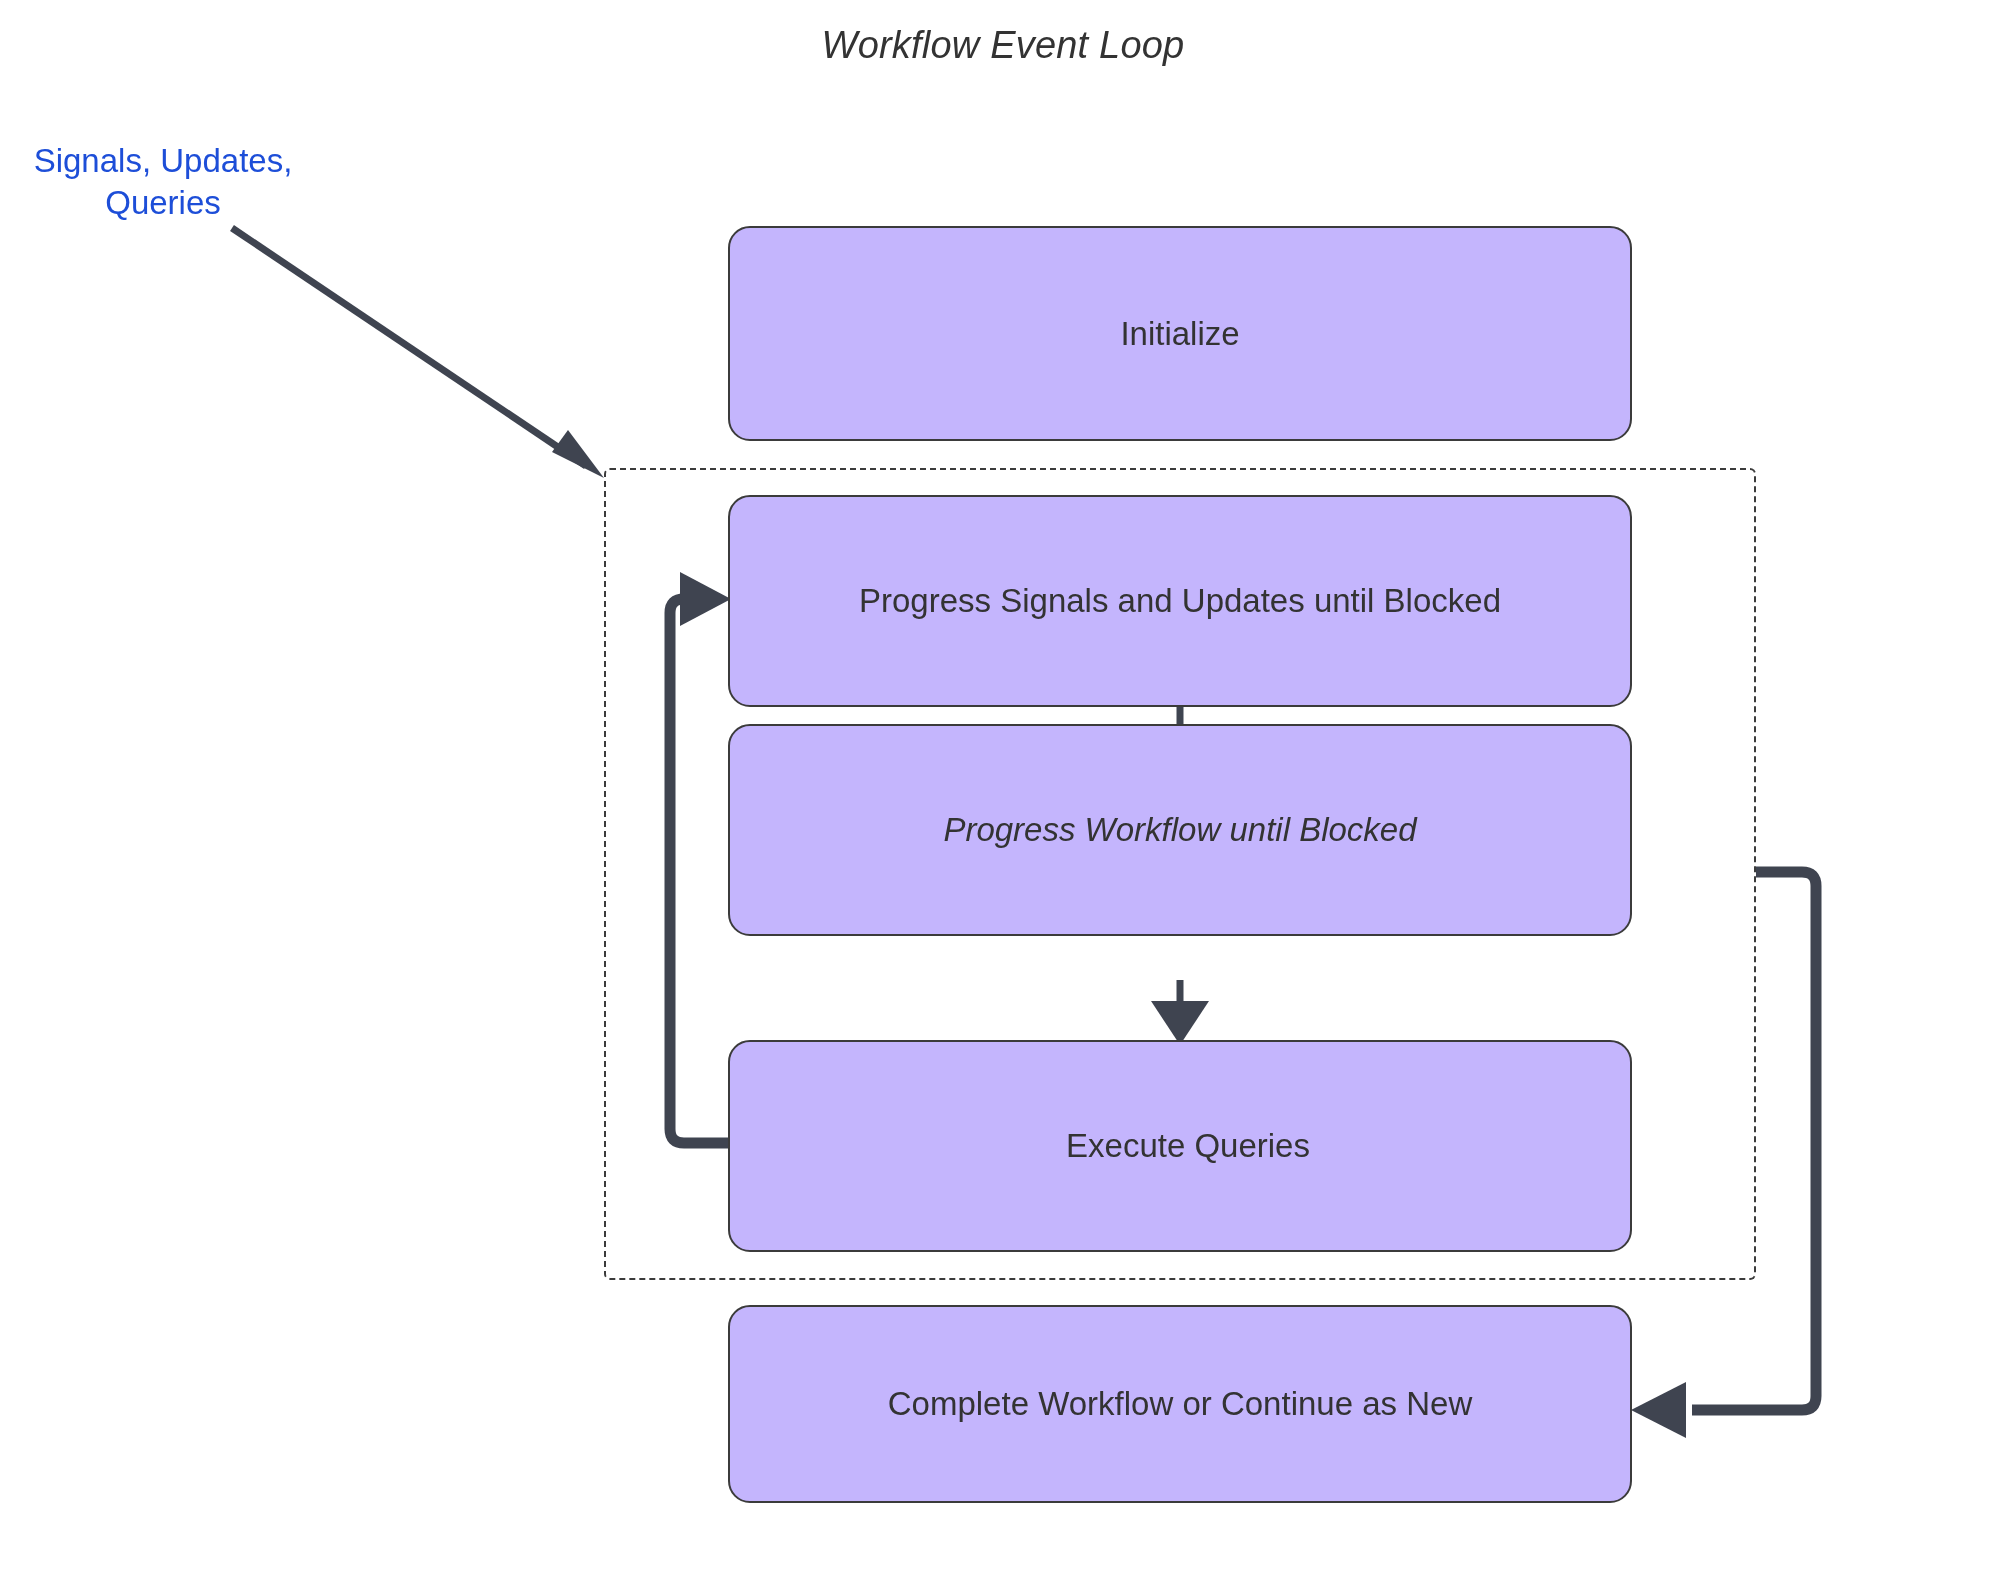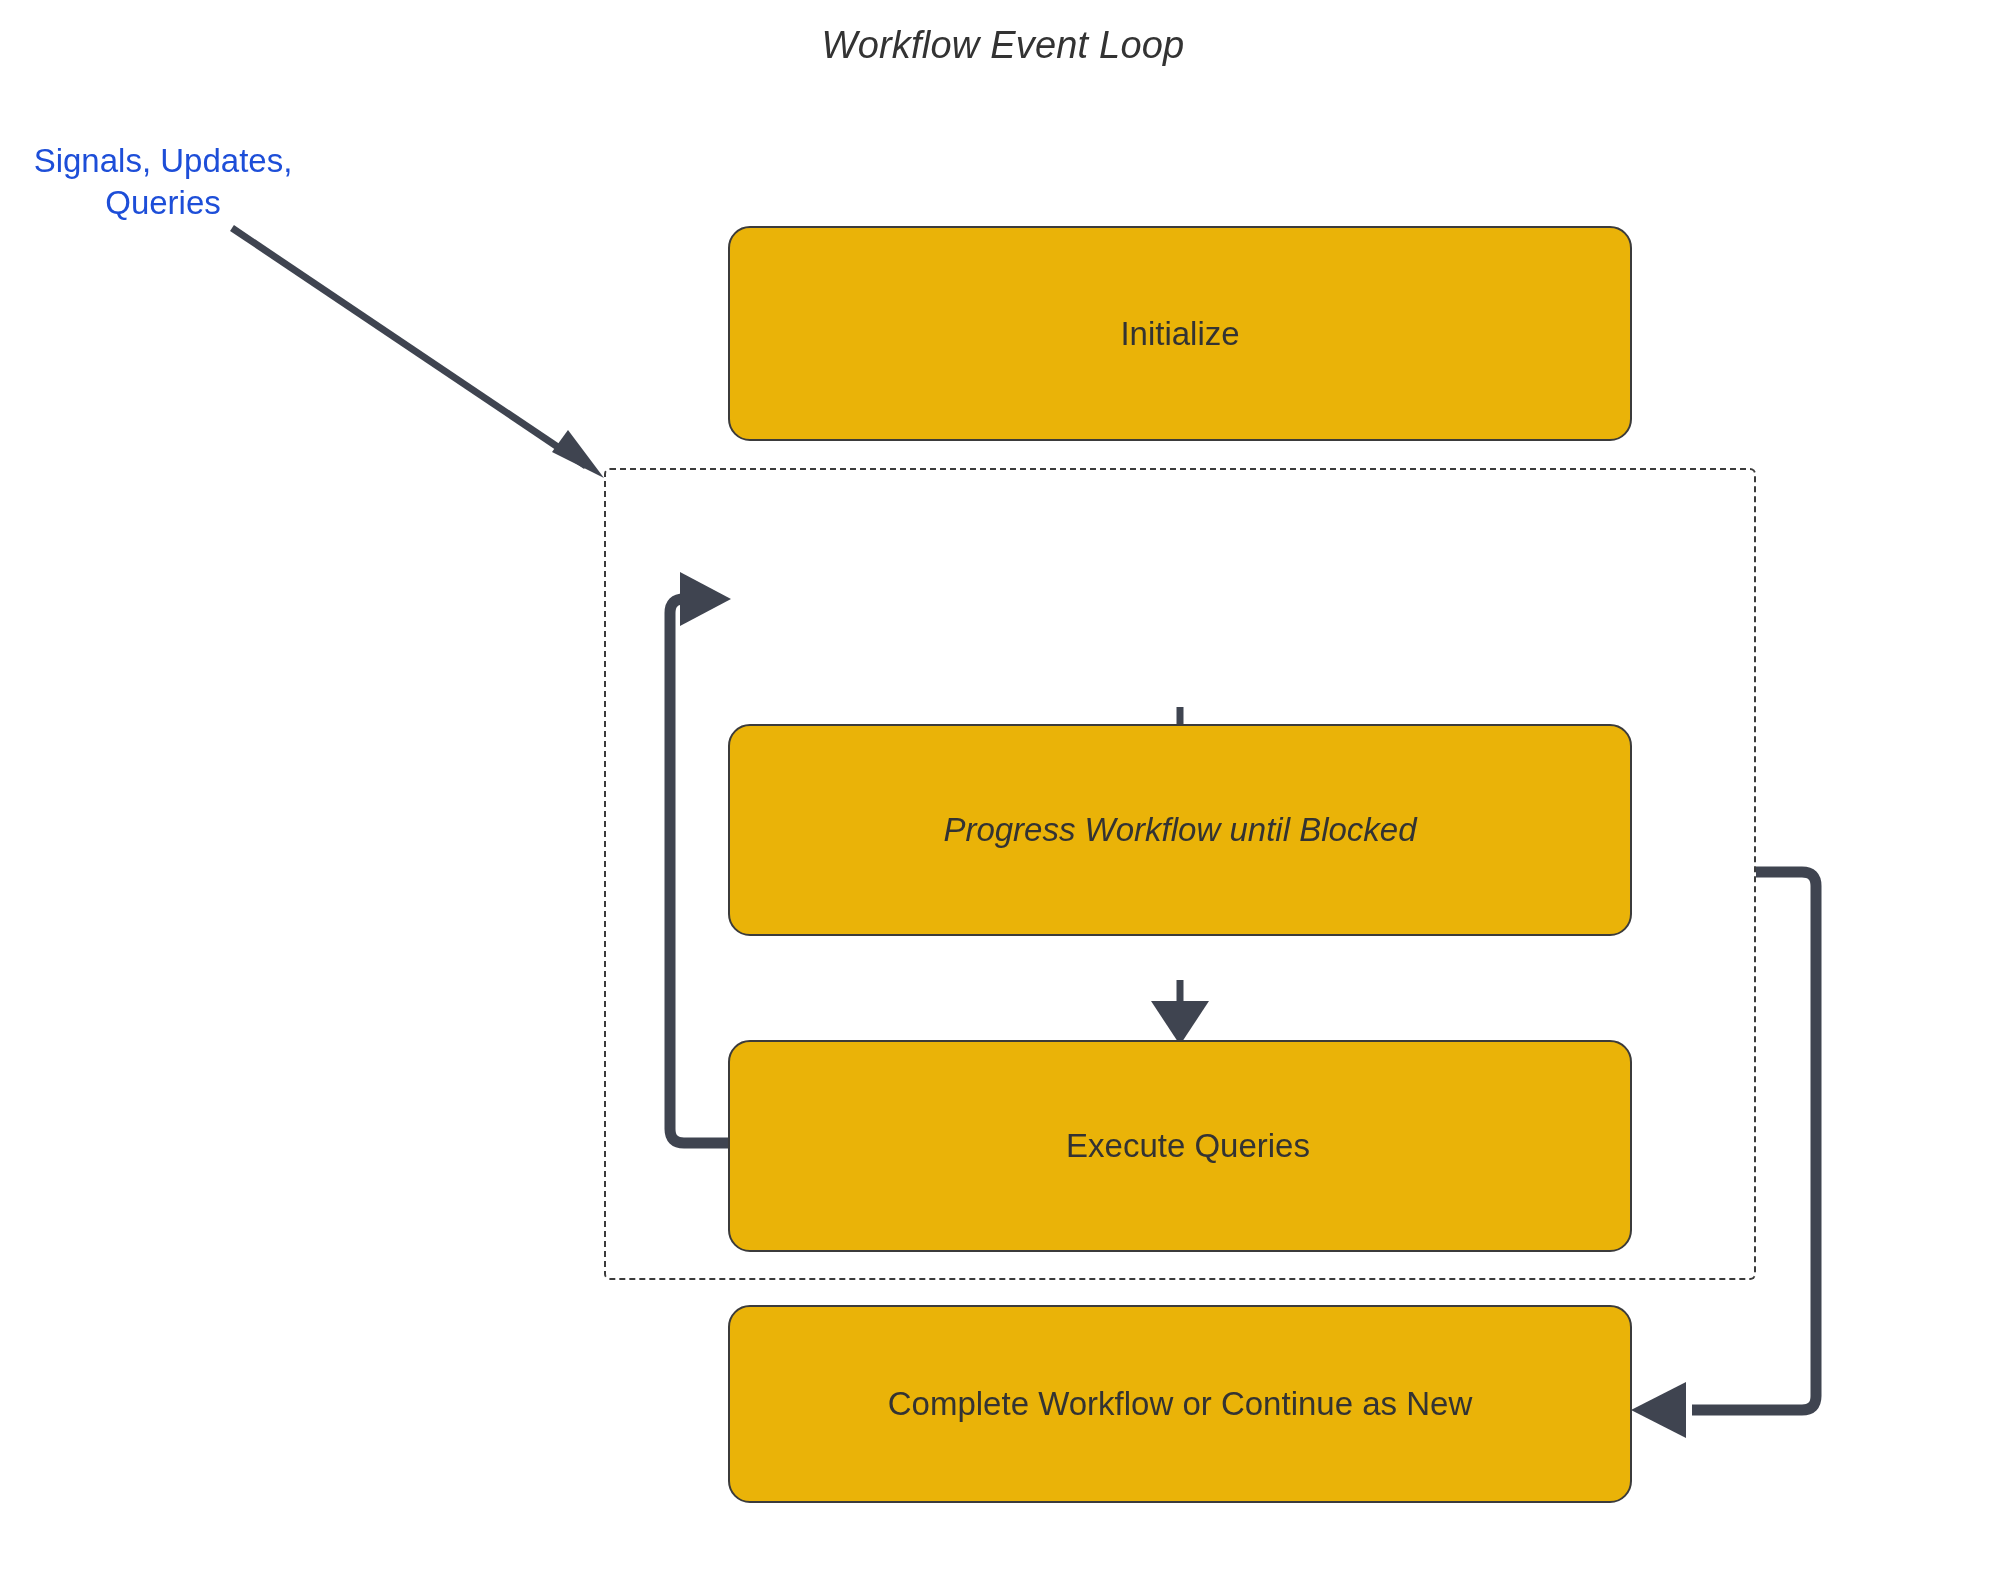--- a/index.html
+++ b/index.html
@@ -44,21 +44,21 @@
     font-size: 33px;
     line-height: 42px;
     color: #1d4ed8;
     white-space: pre-line;
   }
 
   
   .node {
     position: absolute;
     box-sizing: border-box;
-    background: #eab308;
+    background: #c4b5fd;
     border: 2px solid #3b3b3b;
     border-radius: 22px;
     display: flex;
     align-items: center;
     justify-content: center;
     text-align: center;
     font-size: 33px;
     color: #333333;
     z-index: 4;
   }
@@ -125,20 +125,23 @@
 
   <div class="external-label">Signals, Updates,
 Queries</div>
 
   <div id="loop-container"></div>
 
   <div class="node" id="node-initialize">
     <span class="node-label">Initialize</span>
   </div>
 
+  <div class="node" id="node-progress-signals">
+    <span class="node-label">Progress Signals and Updates until Blocked</span>
+  </div>
 
   <div class="node" id="node-progress-workflow">
     <span class="node-label">Progress Workflow until Blocked</span>
   </div>
 
   <div class="node" id="node-execute-queries">
     <span class="node-label">Execute Queries</span>
   </div>
 
   <div class="node" id="node-complete-workflow">

